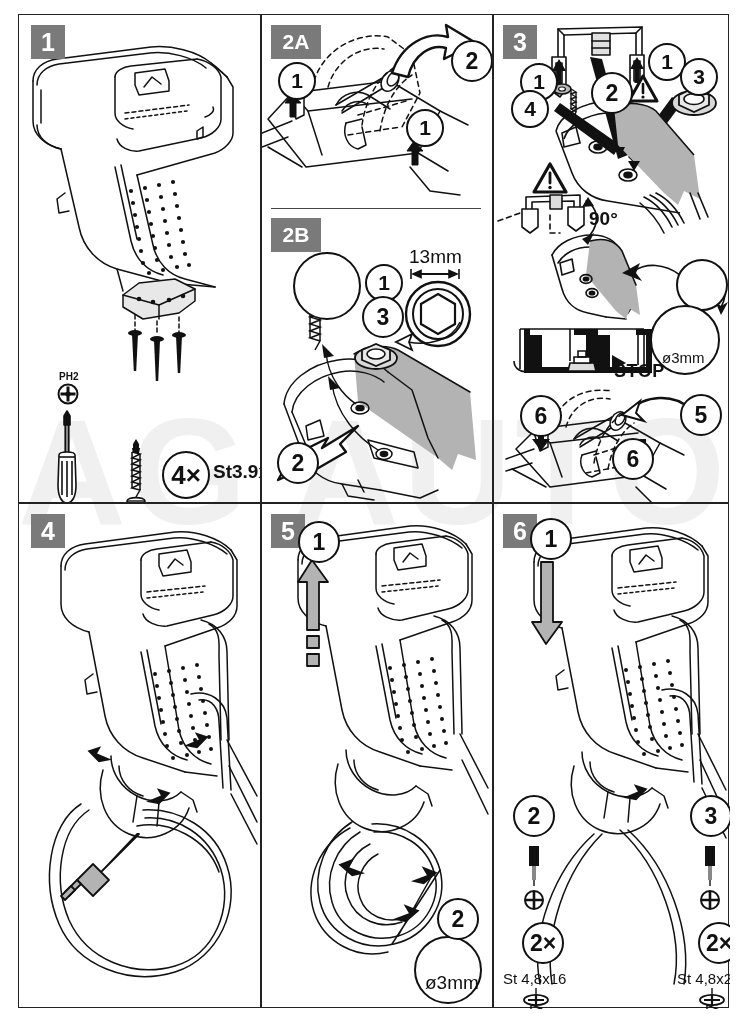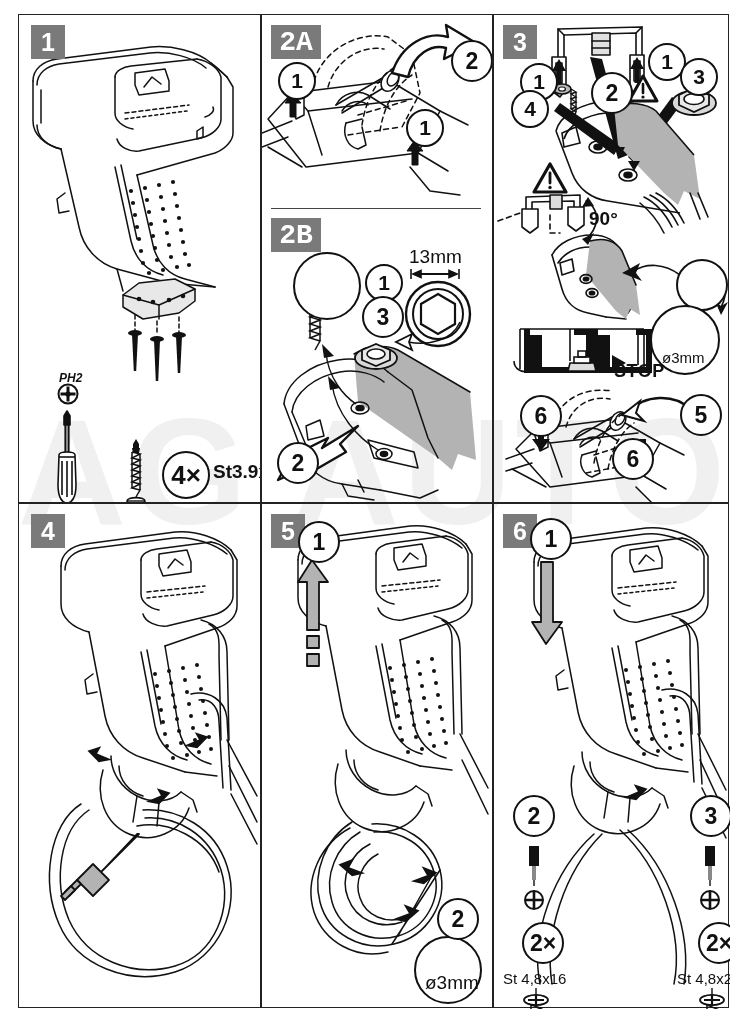--- a/index.html
+++ b/index.html
@@ -19,40 +19,40 @@
   .panel{position:absolute;box-sizing:border-box;overflow:hidden;}
   .vline{position:absolute;top:0;bottom:0;width:1.6px;background:#222;z-index:3;}
   .hline{position:absolute;left:0;right:0;height:1.6px;background:#222;z-index:3;}
   .thinline{position:absolute;height:1.4px;background:#444;z-index:3;}
 
   
   .badge{position:absolute;background:#7a7a7a;color:#fff;
     font-family:"Liberation Sans",sans-serif;font-weight:bold;
     display:flex;align-items:center;justify-content:center;z-index:6;}
   .badge.sq{width:34px;height:34px;font-size:25px;}
-  .badge.wide{width:50px;height:34px;font-size:28px;font-family:Liberation Mono, monospace;}
+  .badge.wide{width:50px;height:34px;font-size:21px;}
 
   
   .marker{position:absolute;border:2.6px solid #111;border-radius:50%;
     background:#fff;display:flex;align-items:center;justify-content:center;
     font-family:"Liberation Sans",sans-serif;font-weight:bold;color:#111;z-index:7;}
   .m34{width:34px;height:34px;font-size:21px;}
   .m38{width:38px;height:38px;font-size:23px;}
   .m44{width:44px;height:44px;font-size:26px;}
 
   
   .bubble{position:absolute;border:2.4px solid #111;border-radius:50%;
     background:#fff;z-index:6;}
 
   
   .lbl{position:absolute;font-family:"Liberation Sans",sans-serif;color:#111;z-index:7;white-space:nowrap;}
   .lbl-lg{font-size:19px;font-weight:bold;}
   .lbl-md{font-size:19px;}
   .lbl-sm{font-size:15px;}
-  .lbl-xs{font-size:12px;font-weight:bold;font-style:italic;}
+  .lbl-xs{font-size:10px;font-weight:bold;}
   .lbl-stop{font-size:18px;font-weight:bold;letter-spacing:.5px;}
 
   svg{display:block;overflow:visible;}
   .art{position:absolute;z-index:4;}
   .art2{position:absolute;z-index:5;}
 </style>
 </head>
 <body>
 
 <div id="watermark">AG AUTO</div>

